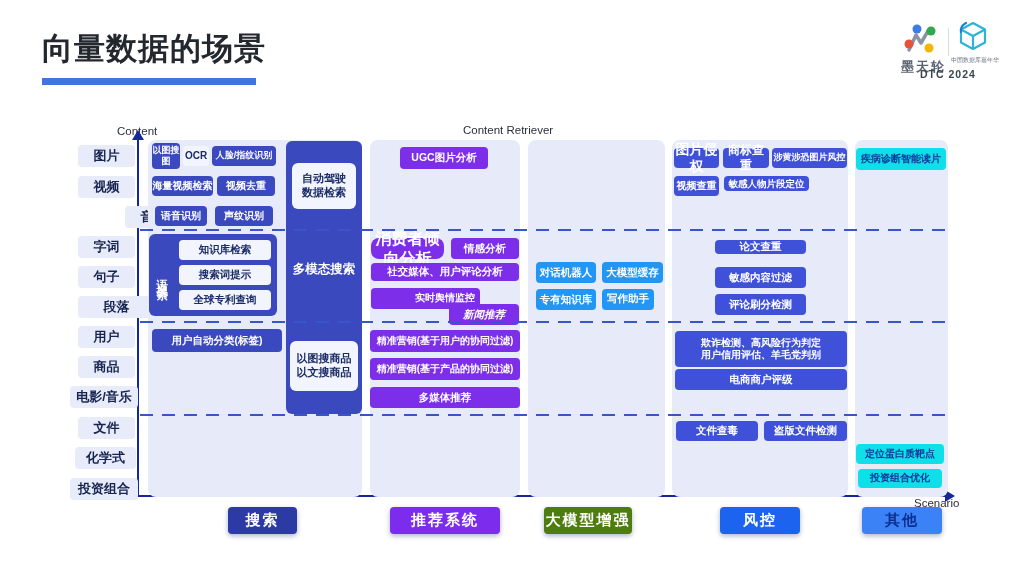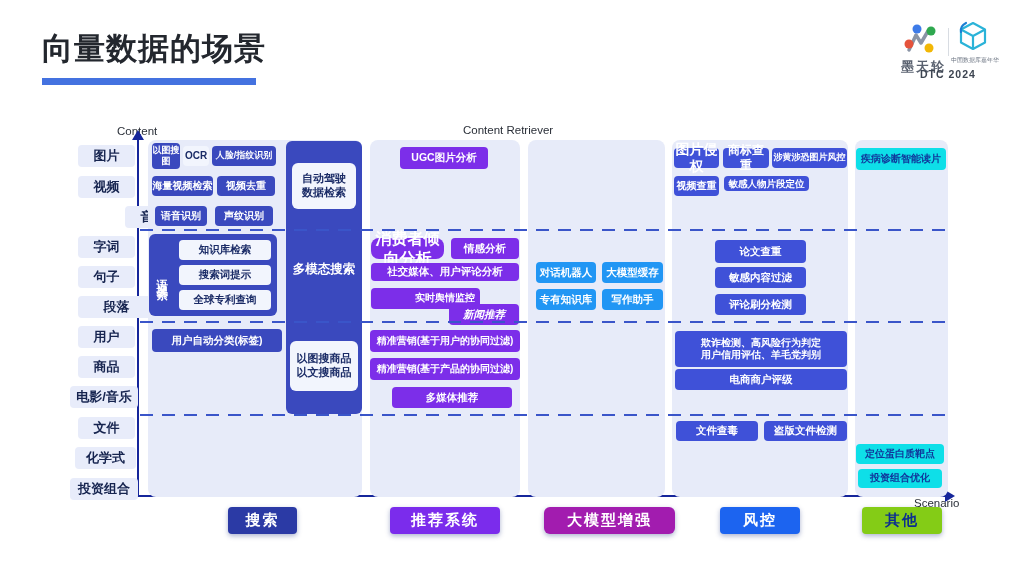--- a/index.html
+++ b/index.html
@@ -116,46 +116,46 @@
 <div class="bx dark" style="left:152px;top:329px;width:130px;height:23px;">用户自动分类(标签)</div>
 
 <div class="bx purple" style="left:400px;top:147px;width:88px;height:22px;">UGC图片分析</div>
 <div class="bx purple" style="left:371px;top:238px;width:73px;height:21px;font-size:16px;border-radius:8px;">消费者倾向分析</div>
 <div class="bx purple" style="left:451px;top:238px;width:68px;height:21px;">情感分析</div>
 <div class="bx purple" style="left:371px;top:263px;width:148px;height:18px;font-size:10.5px;">社交媒体、用户评论分析</div>
 <div class="bx purple" style="left:371px;top:288px;width:70px;height:21px;font-size:10px;padding-left:39px;">实时舆情监控</div>
 <div class="bx purple" style="left:449px;top:304px;width:70px;height:21px;font-style:italic;">新闻推荐</div>
 <div class="bx purple" style="left:370px;top:330px;width:150px;height:22px;font-size:10px;">精准营销(基于用户的协同过滤)</div>
 <div class="bx purple" style="left:370px;top:358px;width:150px;height:22px;font-size:10px;">精准营销(基于产品的协同过滤)</div>
-<div class="bx purple" style="left:392px;top:387px;width:120px;height:21px;">多媒体推荐</div>
+<div class="bx purple" style="left:370px;top:387px;width:150px;height:21px;">多媒体推荐</div>
 
 <div class="bx blue" style="left:536px;top:262px;width:60px;height:21px;">对话机器人</div>
 <div class="bx blue" style="left:602px;top:262px;width:61px;height:21px;">大模型缓存</div>
 <div class="bx blue" style="left:536px;top:289px;width:60px;height:21px;">专有知识库</div>
-<div class="bx blue" style="left:602px;top:289px;width:61px;height:21px;">写作助手</div>
+<div class="bx blue" style="left:602px;top:289px;width:52px;height:21px;font-family:Liberation Mono, monospace;">写作助手</div>
 
 <div class="bx indigo" style="left:674px;top:148px;width:45px;height:20px;font-size:14px;">图片侵权</div>
 <div class="bx indigo" style="left:723px;top:148px;width:46px;height:20px;font-size:12px;">商标查重</div>
 <div class="bx indigo" style="left:772px;top:148px;width:75px;height:20px;font-size:9px;">涉黄涉恐图片风控</div>
 <div class="bx indigo" style="left:674px;top:176px;width:45px;height:20px;font-size:10px;">视频查重</div>
 <div class="bx indigo" style="left:724px;top:176px;width:85px;height:15px;font-size:9.5px;">敏感人物片段定位</div>
-<div class="bx indigo" style="left:715px;top:240px;width:91px;height:23px;">论文查重</div>
+<div class="bx indigo" style="left:715px;top:240px;width:91px;height:14px;">论文查重</div>
 <div class="bx indigo" style="left:715px;top:267px;width:91px;height:21px;">敏感内容过滤</div>
 <div class="bx indigo" style="left:715px;top:294px;width:91px;height:21px;">评论刷分检测</div>
 <div class="bx indigo ml" style="left:675px;top:331px;width:172px;height:36px;font-size:10px;">欺诈检测、高风险行为判定
 用户信用评估、羊毛党判别</div>
 <div class="bx indigo" style="left:675px;top:369px;width:172px;height:21px;">电商商户评级</div>
 <div class="bx indigo" style="left:676px;top:421px;width:82px;height:20px;">文件查毒</div>
 <div class="bx indigo" style="left:764px;top:421px;width:83px;height:20px;">盗版文件检测</div>
 
 <div class="bx cyan" style="left:856px;top:148px;width:90px;height:22px;font-size:10px;">疾病诊断智能读片</div>
 <div class="bx cyan" style="left:856px;top:444px;width:88px;height:20px;font-size:10px;">定位蛋白质靶点</div>
 <div class="bx cyan" style="left:858px;top:469px;width:84px;height:19px;font-size:10px;">投资组合优化</div>
 
 <div class="dash" style="top:229px;"></div>
 <div class="dash" style="top:321px;"></div>
 <div class="dash" style="top:414px;"></div>
 
 <div class="tag" style="left:228px;width:69px;background:#2B3AA5;">搜索</div>
 <div class="tag" style="left:390px;width:110px;background:#7B2CEC;">推荐系统</div>
-<div class="tag" style="left:544px;width:131px;background:#a21caf;border-radius:6px;">大模型增强</div>
+<div class="tag" style="left:544px;width:88px;background:#4d7c0f;">大模型增强</div>
 <div class="tag" style="left:720px;width:80px;background:#1C64F0;">风控</div>
-<div class="tag" style="left:862px;width:80px;background:#84cc16;color:#0C2F8F;">其他</div>
+<div class="tag" style="left:862px;width:80px;background:#3b82f6;color:#0C2F8F;">其他</div>
 
 </body></html>

